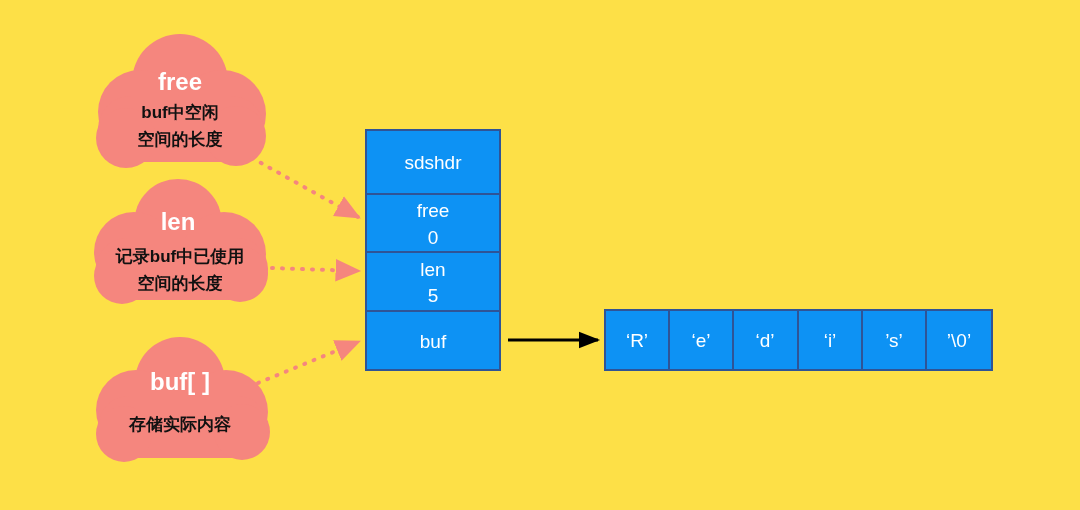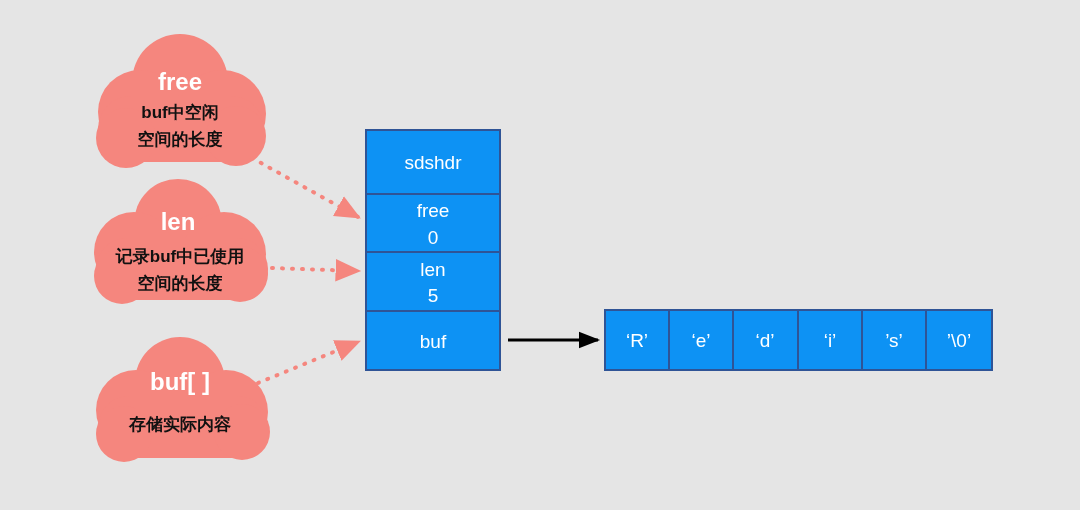--- a/index.html
+++ b/index.html
@@ -10,21 +10,21 @@
   body {
     width: 1080px;
     height: 510px;
     font-family: "Liberation Sans", "DejaVu Sans", sans-serif;
     overflow: hidden;
   }
   #stage {
     position: relative;
     width: 1080px;
     height: 510px;
-    background: #e5e5e5;
+    background: #fde047;
   }
   svg.layer {
     position: absolute;
     top: 0;
     left: 0;
     width: 1080px;
     height: 510px;
   }
   .cloud-title {
     font-weight: bold;

